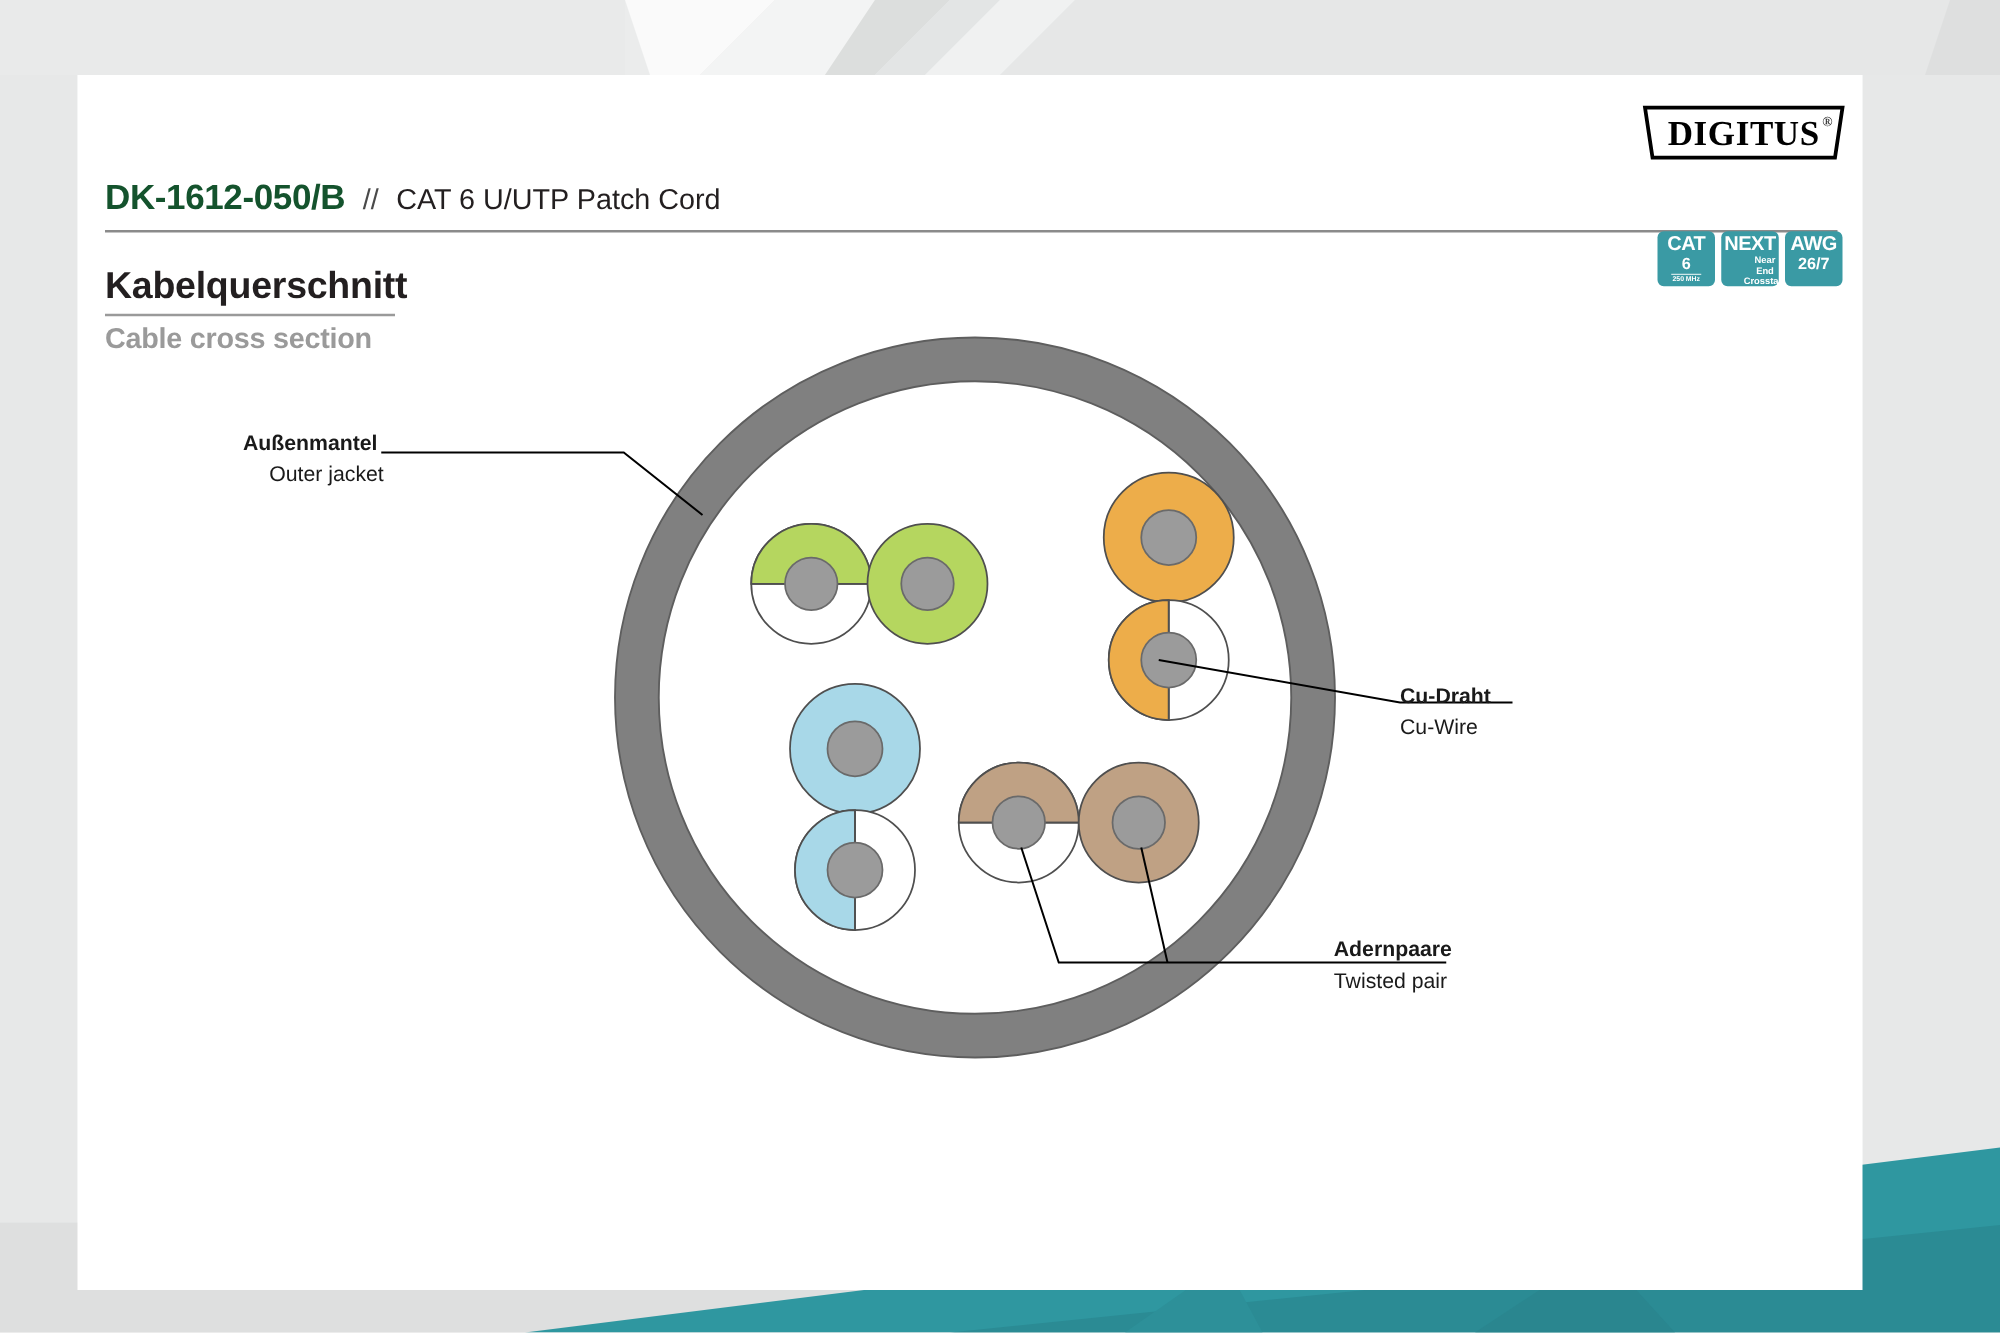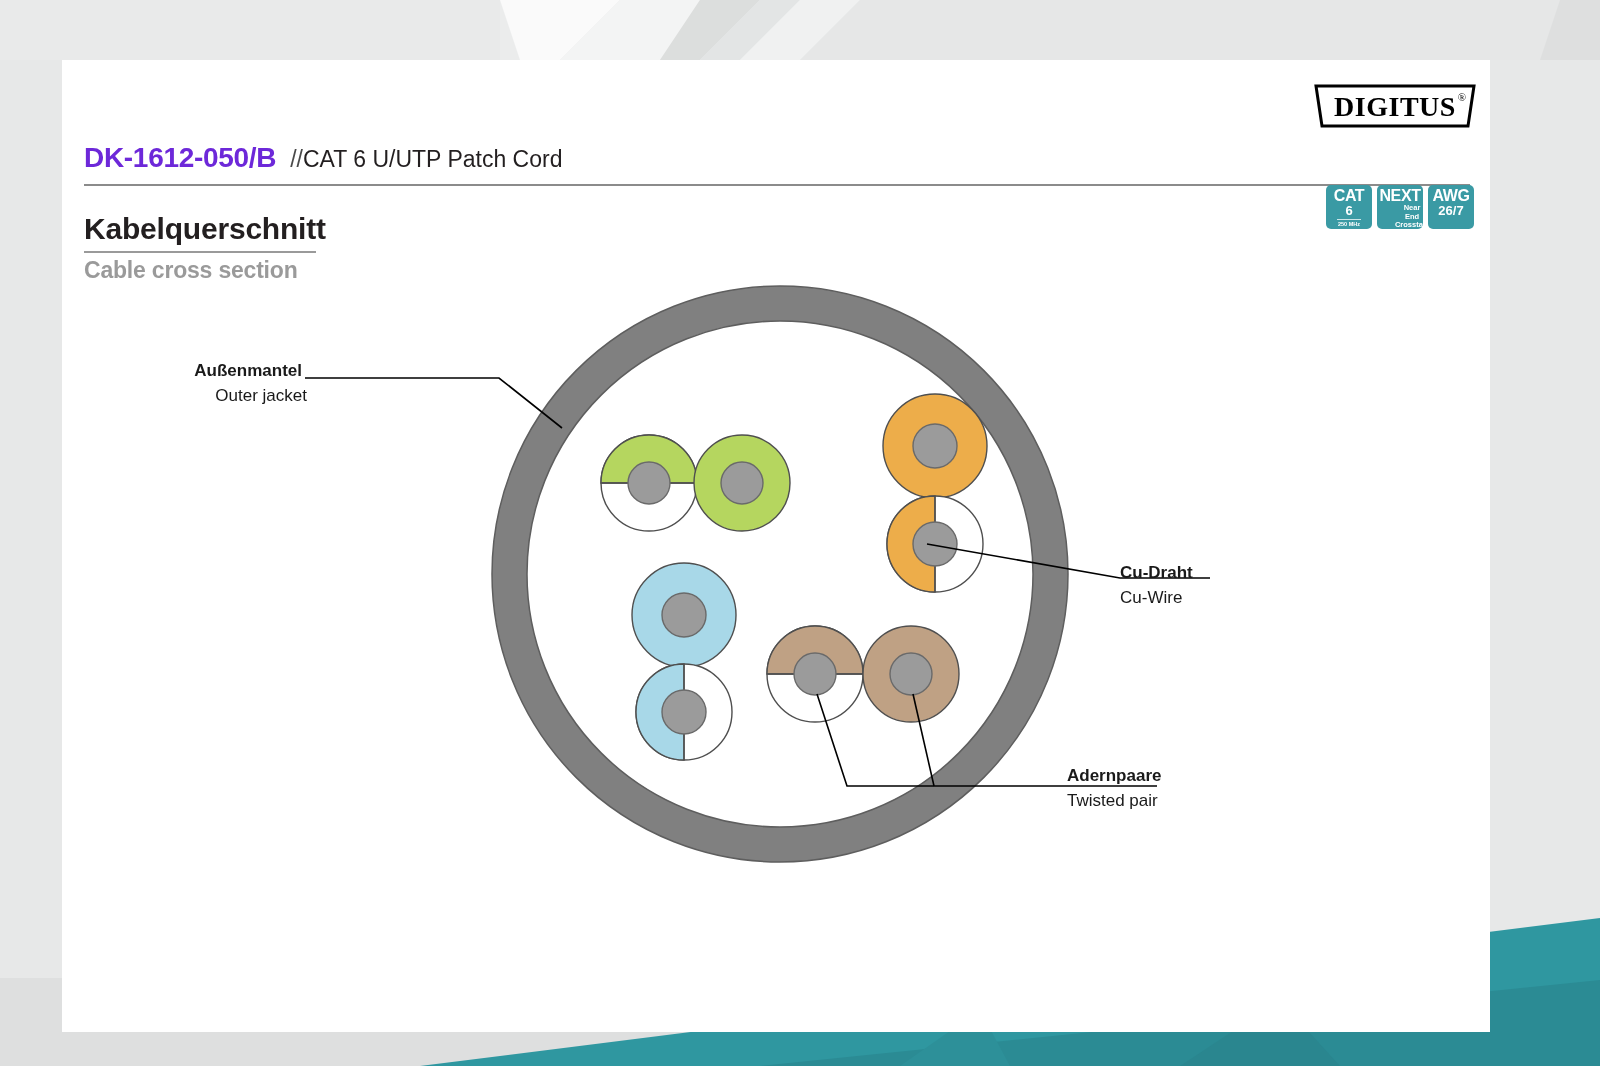--- a/index.html
+++ b/index.html
@@ -17,25 +17,25 @@
   
   #card{
     position:absolute;left:62px;top:60px;width:1428px;height:972px;
     background:#ffffff;
   }
 
   
   #header{position:absolute;left:22px;top:82px;width:1386px;}
   #title-row{display:flex;align-items:baseline;height:34px;}
   #sku{
-    font-size:28px;font-weight:bold;color:#6d28d9;letter-spacing:-0.3px;
+    font-size:28px;font-weight:bold;color:#14532d;letter-spacing:-0.3px;
     white-space:nowrap;
   }
   #slashes{font-size:23px;color:#4a4a4a;margin-left:14px;font-weight:400;}
-  #prodname{font-size:23px;color:#231f20;white-space:nowrap;}
+  #prodname{font-size:23px;color:#231f20;margin-left:14px;white-space:nowrap;}
   #title-rule{
     width:1386px;height:2px;background:#8b8b8b;margin-top:8px;
   }
 
   
   #section{position:absolute;left:22px;top:152px;}
   #sec-de{font-size:30px;font-weight:bold;color:#231f20;letter-spacing:-0.2px;}
   #sec-rule{width:232px;height:2px;background:#9a9a9a;margin:5px 0 4px 0;}
   #sec-en{font-size:23px;font-weight:bold;color:#9a9a9a;letter-spacing:-0.2px;}
 
@@ -52,21 +52,21 @@
     justify-content:flex-start;padding-top:3px;box-sizing:border-box;
     color:#ffffff;
   }
   .badge .b1{font-size:16px;font-weight:bold;line-height:16px;letter-spacing:-0.4px;}
   .badge .b2{font-size:13px;font-weight:bold;line-height:14px;}
   .badge .b3{font-size:5.5px;font-weight:bold;line-height:7px;}
   .badge .b2s{font-size:7.5px;font-weight:bold;line-height:8.5px;text-align:center;margin-left:24px;}
   .badge .bsep{width:24px;height:1px;background:rgba(255,255,255,.75);margin:1px 0;}
 
   
-  #diagram{position:absolute;left:0;top:16px;width:1428px;height:918px;}
+  #diagram{position:absolute;left:0;top:0;width:1428px;height:918px;}
   #diagram svg{display:block;}
 
   .lbl-de{font-family:"Liberation Sans",sans-serif;font-size:17px;font-weight:bold;fill:#1a1a1a;}
   .lbl-en{font-family:"Liberation Sans",sans-serif;font-size:17px;font-weight:400;fill:#1a1a1a;}
 </style>
 </head>
 <body>
 
 <div id="bg">
   <svg viewBox="0 0 1600 1066" xmlns="http://www.w3.org/2000/svg">

